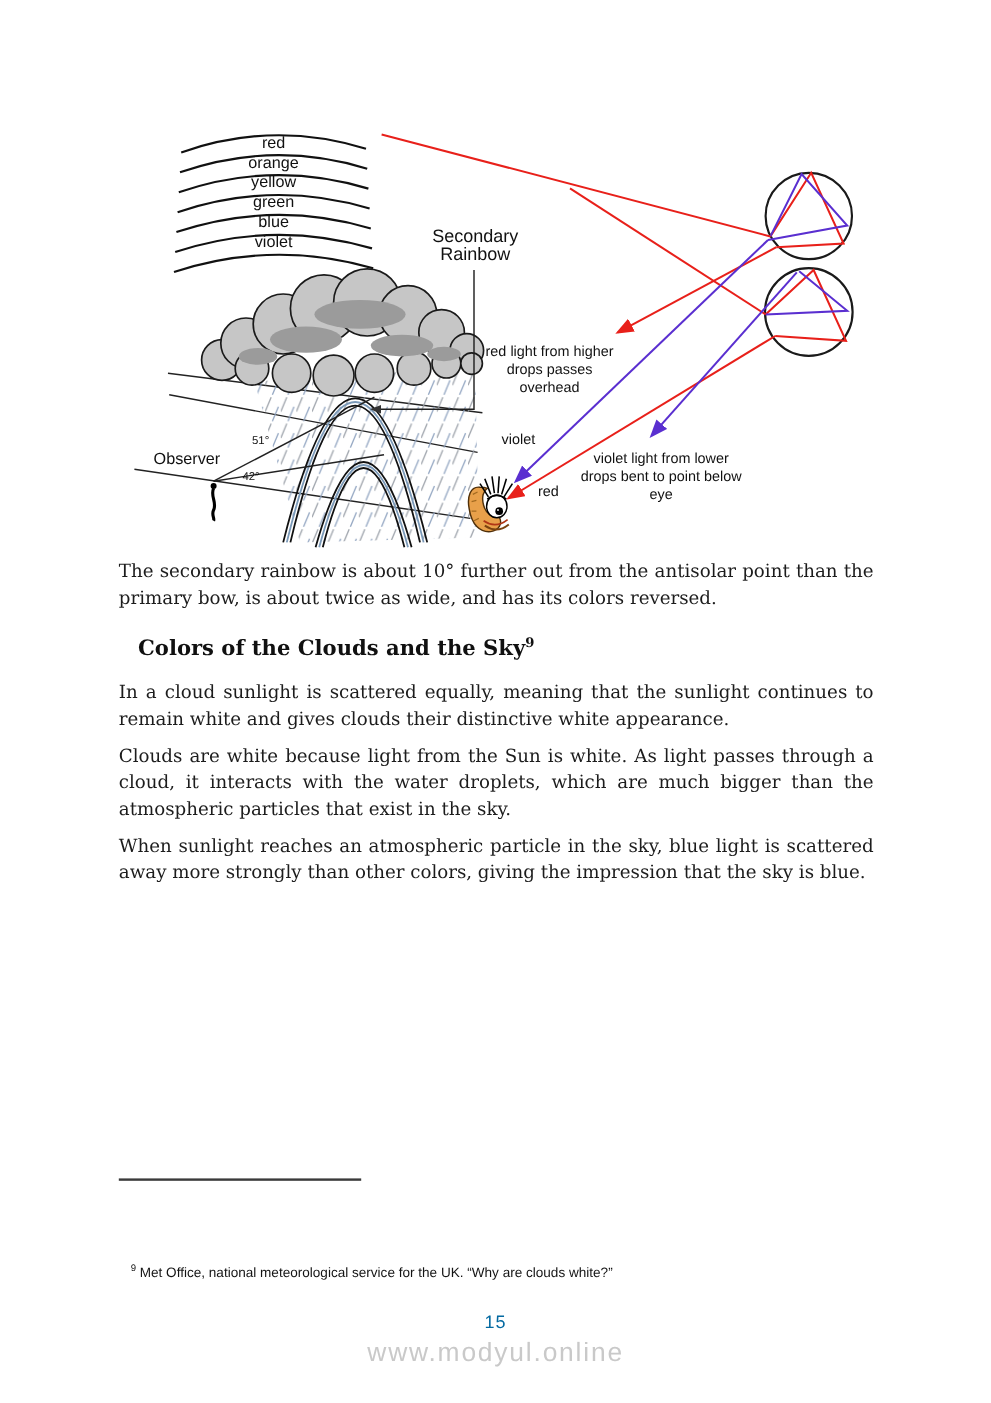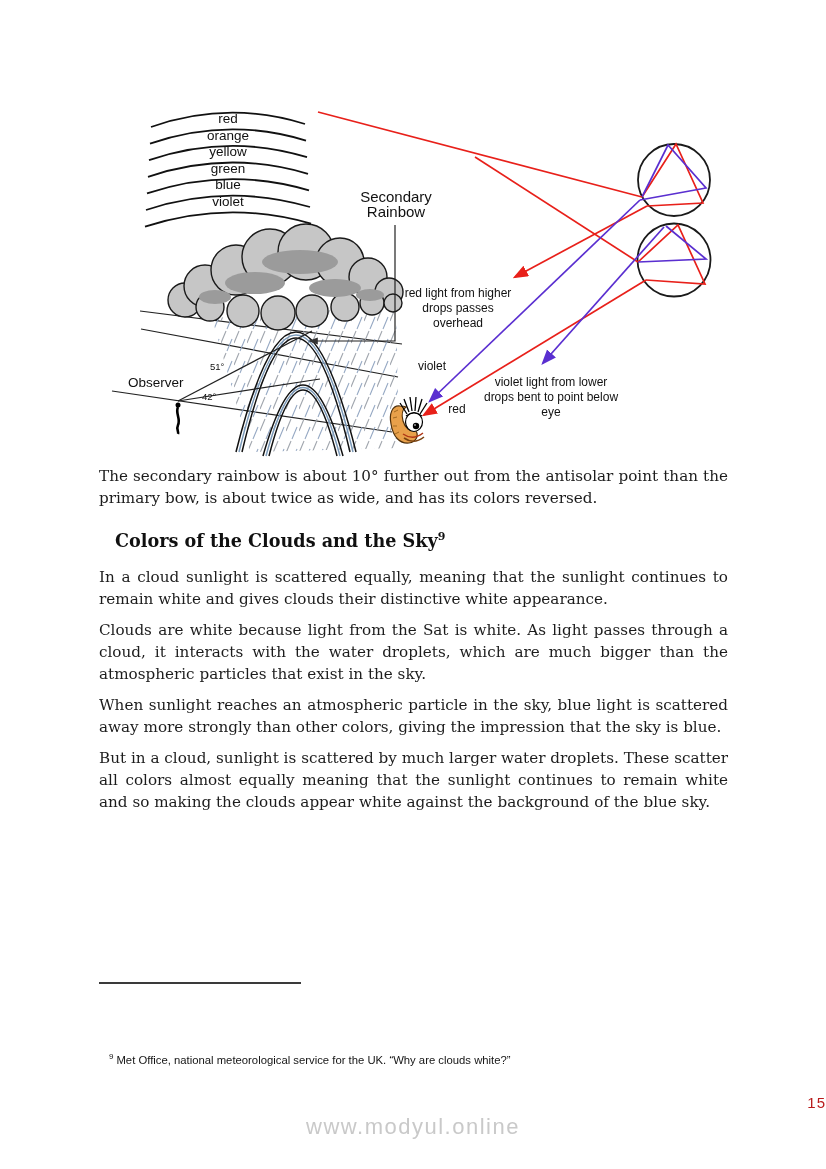--- a/index.html
+++ b/index.html
@@ -33,21 +33,21 @@
   
   .textblock{position:absolute;left:99px;top:466px;width:629px;color:var(--ink);}
   .para{font-size:15.2px;line-height:21.6px;text-align:justify;margin:0 0 10px 0;}
   .heading{font-size:17.6px;line-height:24px;margin:20px 0 14px 16px;font-weight:bold;color:#101010;font-family:"DejaVu Serif",serif;}
   .heading sup{font-size:11px;line-height:0;}
 
   .footnote-rule{position:absolute;left:99px;top:982px;width:202px;height:0;border-top:2px solid #3a3a3a;}
   .footnote{position:absolute;left:109px;top:1052px;width:620px;font-family:Liberation Sans, sans-serif;font-size:11.3px;color:#141414;}
   .footnote sup{font-size:8px;}
   .fn-text{margin-left:3px;}
-  .page-number{position:absolute;left:0;top:1094px;width:100%;text-align:right;font-family:"Liberation Sans",sans-serif;font-size:15px;color:#b91c1c;letter-spacing:1px;}
+  .page-number{position:absolute;left:0;top:1094px;width:100%;text-align:center;font-family:"Liberation Sans",sans-serif;font-size:15px;color:#0369a1;letter-spacing:1px;}
   .watermark{position:absolute;left:0;top:1114px;width:100%;text-align:center;font-family:"Liberation Sans",sans-serif;font-size:22px;color:#c9c9c9;letter-spacing:1.5px;}
 </style>
 </head>
 <body>
 
 <div class="page">
 
   <svg id="diagram" width="826" height="460" viewBox="0 0 826 460" xmlns="http://www.w3.org/2000/svg">
     <defs>
       <marker id="mRed" markerWidth="9" markerHeight="8" refX="7.5" refY="3.5" orient="auto">
@@ -190,23 +190,22 @@
       </g>
       <path d="M403,434 Q413,441 423,433" stroke="#b03616" stroke-width="1.4" fill="none"></path>
       <path d="M404,438 Q414,445 424,437" stroke="#7a4210" stroke-width="1.6" fill="none"></path>
     </g>
   </svg>
 
   <div class="textblock">
     <p class="para">The secondary rainbow is about 10° further out from the antisolar point than the primary bow, is about twice as wide, and has its colors reversed.</p>
     <h2 class="heading"><span>Colors of the Clouds and the Sky</span><sup>9</sup></h2>
     <p class="para">In a cloud sunlight is scattered equally, meaning that the sunlight continues to remain white and gives clouds their distinctive white appearance.</p>
-    <p class="para">Clouds are white because light from the Sat is white. As light passes through a cloud, it interacts with the water droplets, which are much bigger than the atmospheric particles that exist in the sky.</p>
+    <p class="para">Clouds are white because light from the Sun is white. As light passes through a cloud, it interacts with the water droplets, which are much bigger than the atmospheric particles that exist in the sky.</p>
     <p class="para">When sunlight reaches an atmospheric particle in the sky, blue light is scattered away more strongly than other colors, giving the impression that the sky is blue.</p>
-    <p class="para">But in a cloud, sunlight is scattered by much larger water droplets. These scatter all colors almost equally meaning that the sunlight continues to remain white and so making the clouds appear white against the background of the blue sky.</p>
   </div>
 
   <div class="footnote-rule"></div>
   <div class="footnote">
     <sup>9</sup><span class="fn-text">Met Office, national meteorological service for the UK. “Why are clouds white?”</span>
   </div>
 
   <div class="page-number">15</div>
   <div class="watermark">www.modyul.online</div>
 </div>

